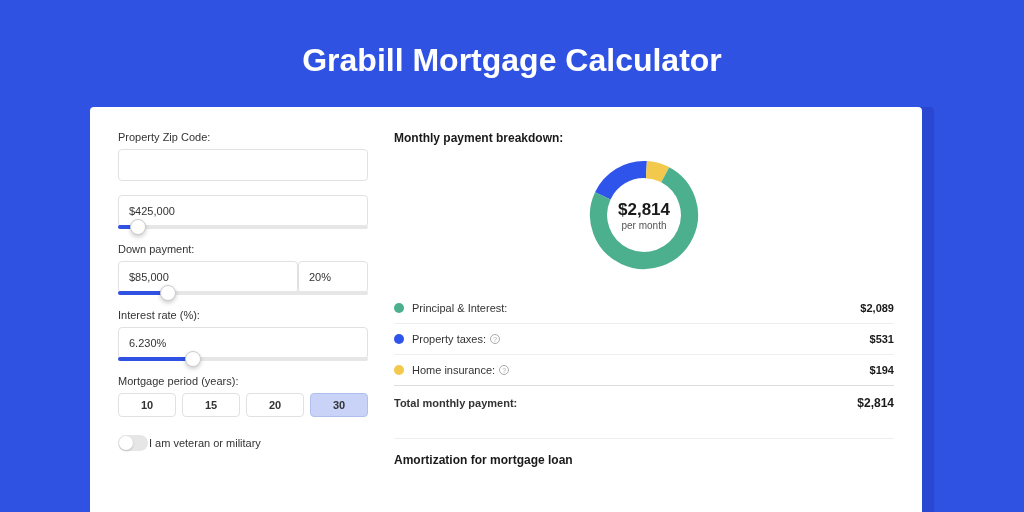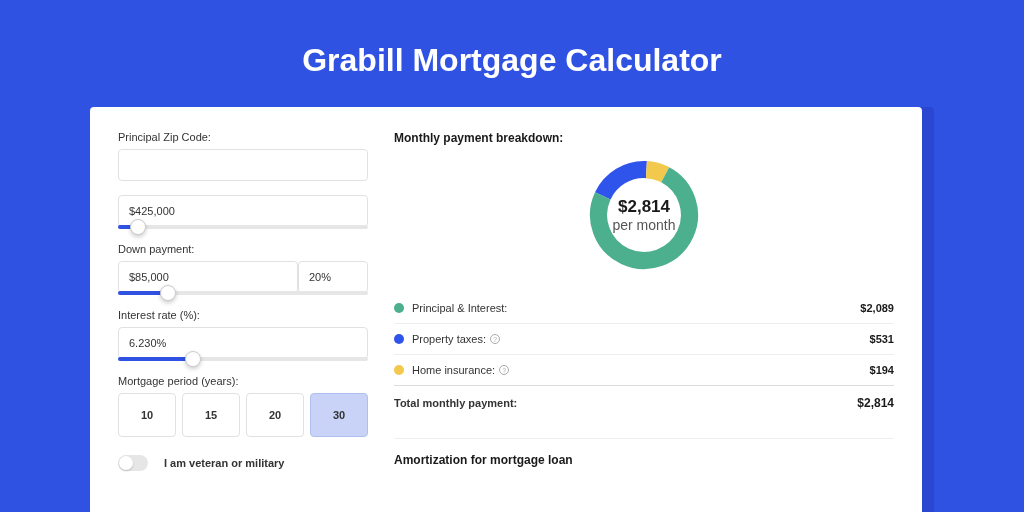--- a/index.html
+++ b/index.html
@@ -79,34 +79,34 @@
     border: 1px solid #ccc;
     border-radius: 50%;
     position: absolute;
     top: -6px;
     transform: translateX(-50%);
     box-shadow: 0 2px 4px rgba(0,0,0,0.2);
   }
   .period-row { display: flex; gap: 6px; margin-top: 4px; }
   .period-btn {
     flex: 1;
-    height: 44px;
+    height: 24px;
     border: 1px solid #e1e1e1;
     border-radius: 4px;
     background: #fff;
     font-size: 11px;
     font-weight: 600;
     color: #333;
     display: flex;
     align-items: center;
     justify-content: center;
     cursor: pointer;
   }
   .period-btn.active { background: #c8d3f7; border-color: #b0bff0; }
-  .toggle-row { display: flex; align-items: center; gap: 16px; margin-top: 18px; font-weight: bold; }
+  .toggle-row { display: flex; align-items: center; gap: 1px; margin-top: 18px; }
   .toggle {
     width: 30px;
     height: 16px;
     background: #e6e6e6;
     border-radius: 10px;
     position: relative;
   }
   .toggle-knob {
     width: 14px;
     height: 14px;
@@ -127,21 +127,21 @@
   .donut { width: 120px; height: 120px; position: relative; }
   .donut-center {
     position: absolute;
     inset: 0;
     display: flex;
     flex-direction: column;
     align-items: center;
     justify-content: center;
   }
   .donut-value { font-size: 17px; font-weight: 700; }
-  .donut-sub { font-size: 14px; color: #555; }
+  .donut-sub { font-size: 10px; color: #555; }
   .legend-row {
     display: flex;
     align-items: center;
     padding: 9px 0;
     border-bottom: 1px solid #eee;
   }
   .legend-row:last-of-type { border-bottom: none; }
   .legend-dot {
     width: 10px;
     height: 10px;
@@ -185,21 +185,21 @@
 <div class="hero">
   <h1>Grabill Mortgage Calculator</h1>
 </div>
 
 <div class="card-shadow">
 <div class="card">
 
   <div class="left">
 
     <div class="field-group">
-      <label class="field-label">Principal Zip Code:</label>
+      <label class="field-label">Property Zip Code:</label>
       <input class="input" value="" style="">
     </div>
 
     <div class="field-group">
       <input class="input" value="$425,000" style="">
       <div class="slider-track">
         <div class="slider-fill" id="slider-fill-1" style="width: 8%;"></div>
         <div class="slider-thumb" id="slider-thumb-1" style="left: 8%;"></div>
       </div>
     </div>

